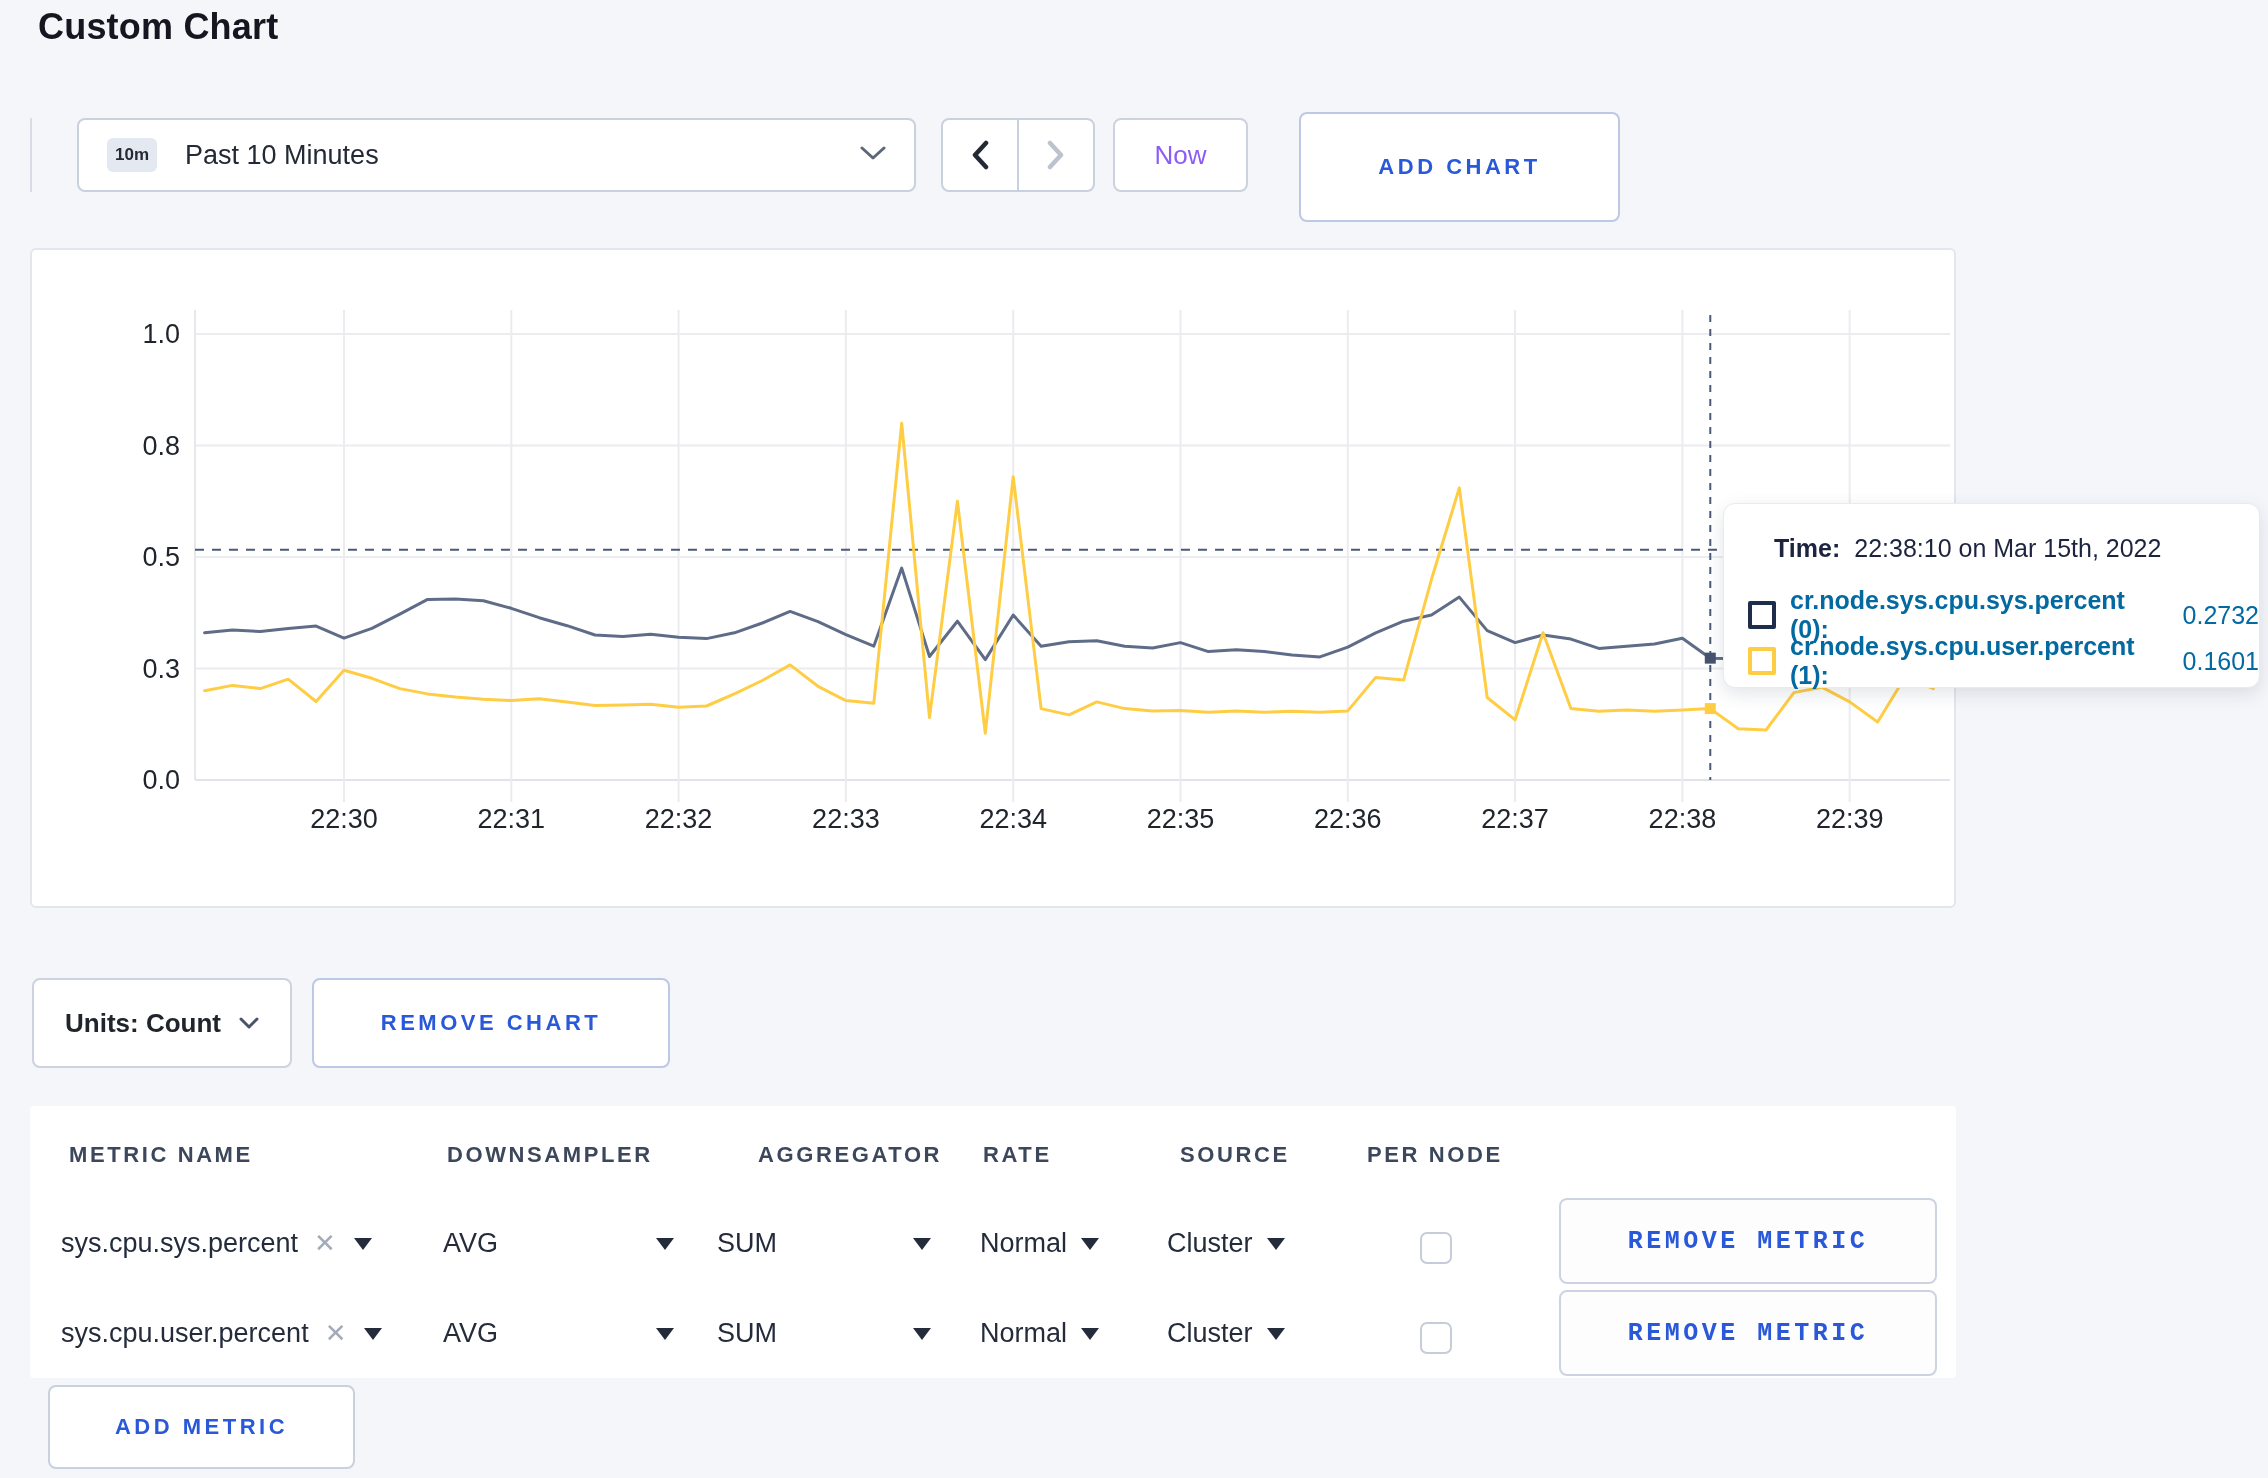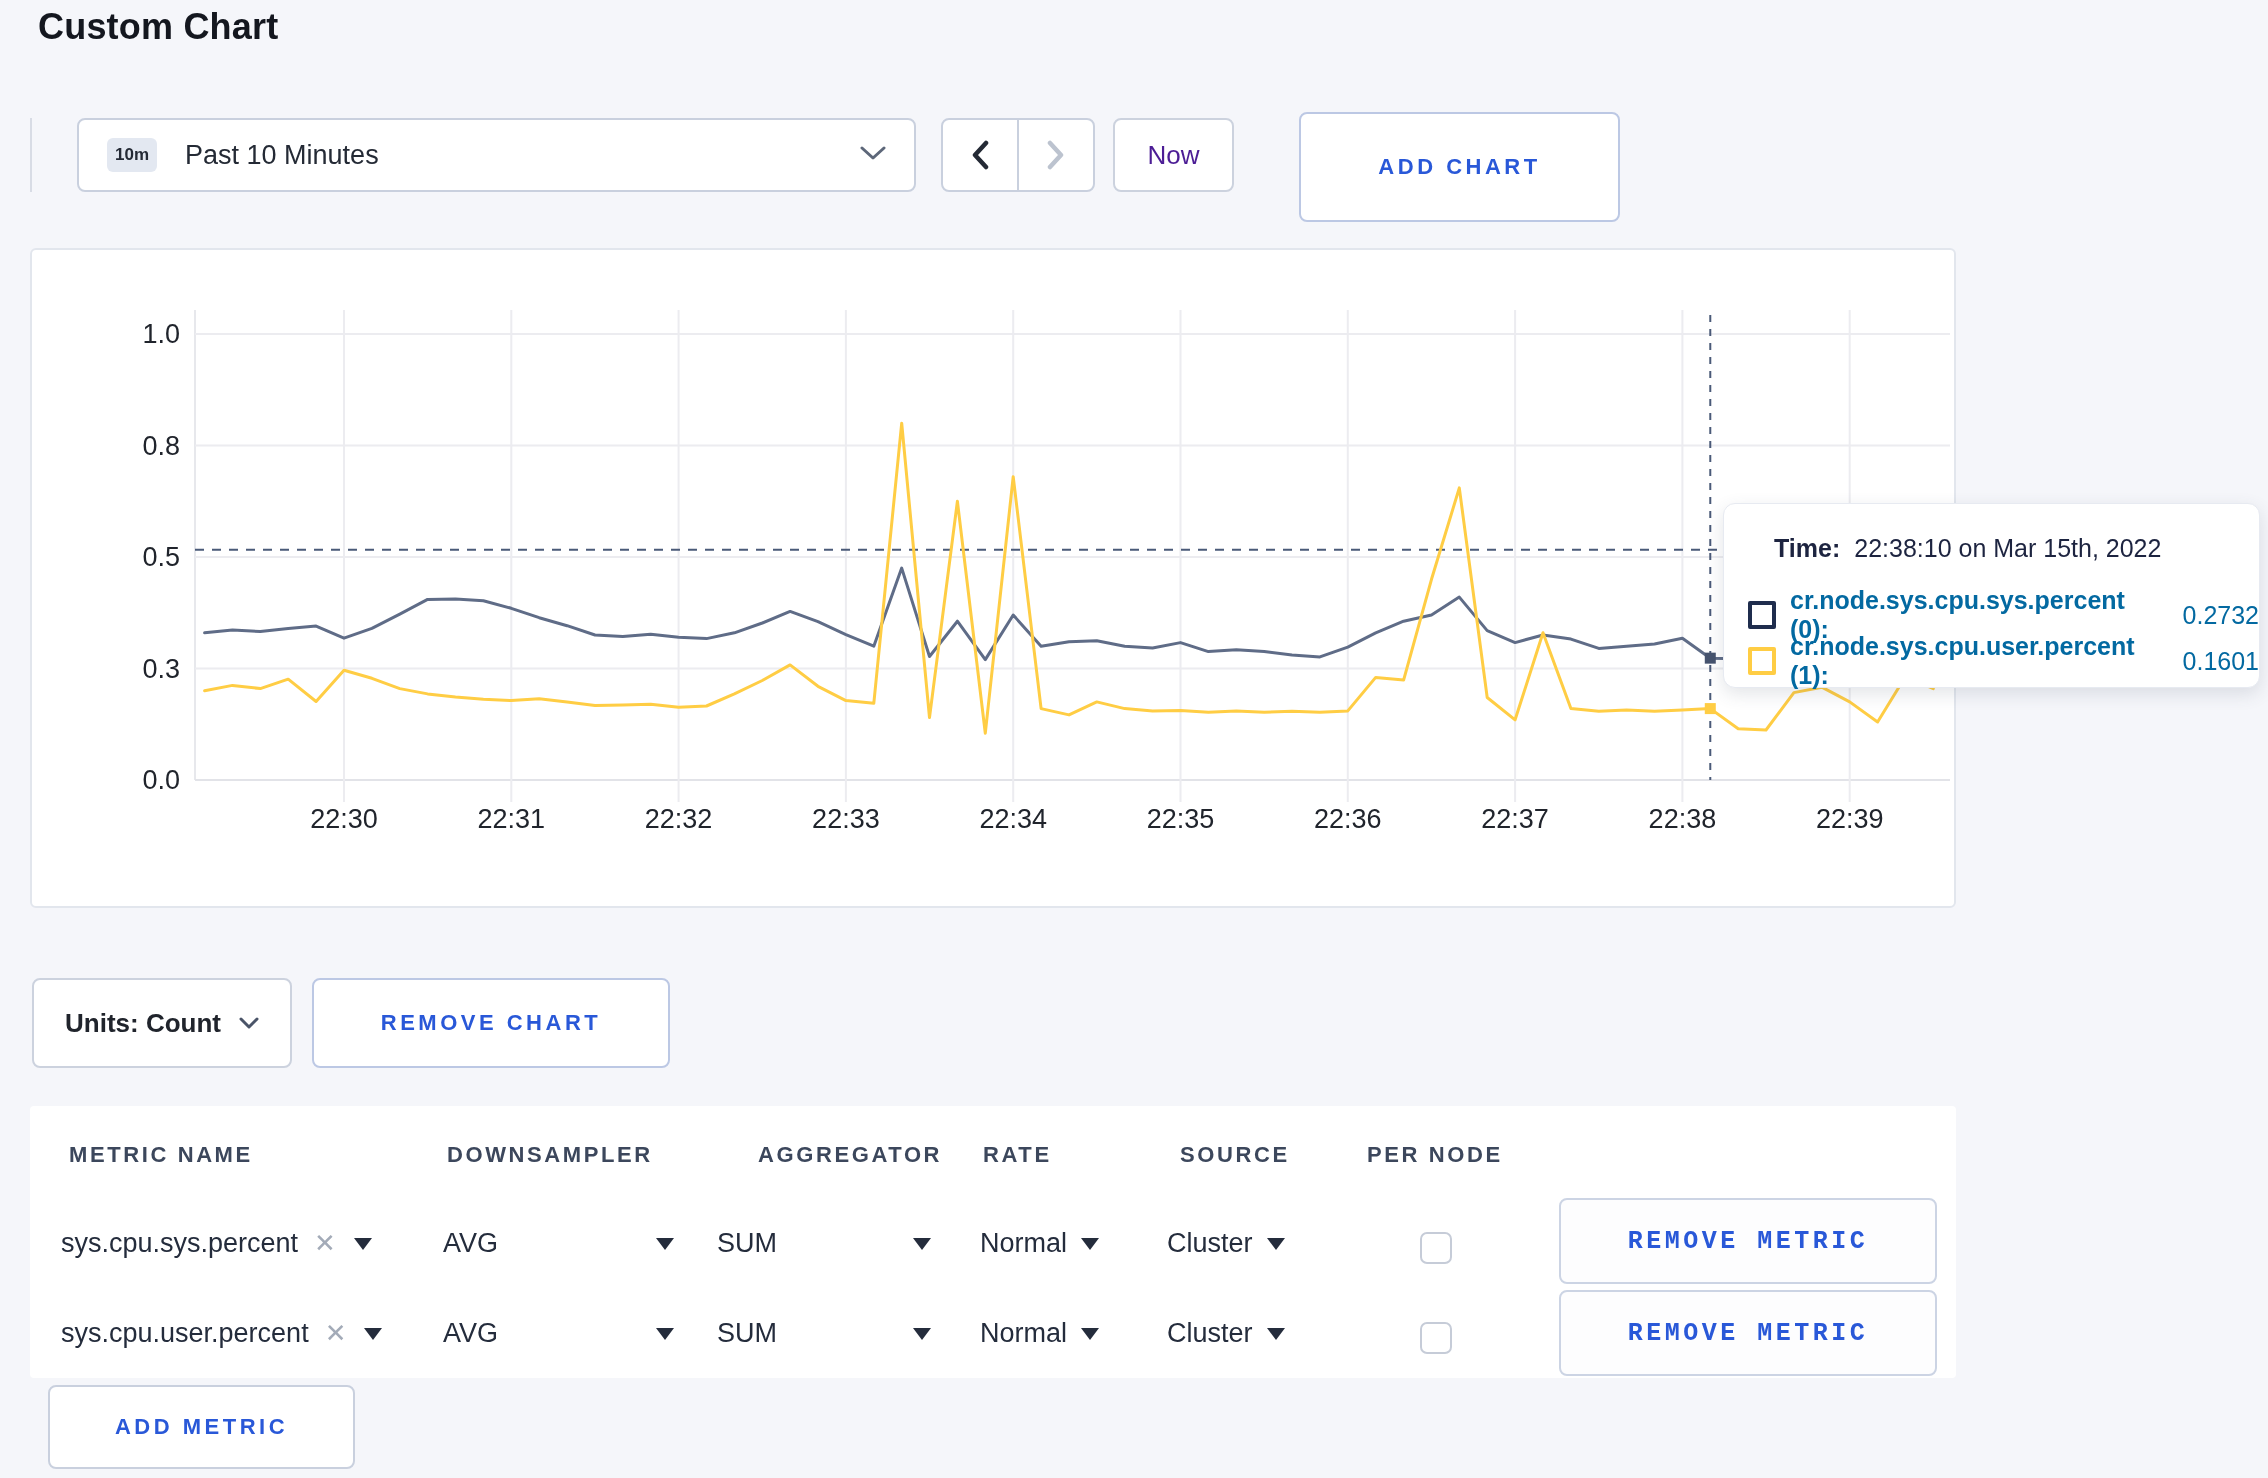--- a/index.html
+++ b/index.html
@@ -14,21 +14,21 @@
     border-radius:8px;display:flex;align-items:center;padding:0 28px;box-sizing:border-box;cursor:pointer;}
   .time-badge{background:#e3e8f1;border-radius:6px;padding:7px 8px;font-size:17px;font-weight:700;color:#242a35;}
   .time-label{margin-left:28px;font-size:27px;color:#242a35;font-weight:500;}
   .chev{margin-left:auto;}
   .pager{left:941px;top:118px;width:154px;height:74px;background:#fff;border:2px solid #c9d0de;border-radius:8px;
     display:flex;box-sizing:border-box;}
   .pager-half{flex:1;display:flex;align-items:center;justify-content:center;cursor:pointer;}
   .pager-half.first{border-right:2px solid #c9d0de;}
   .btn{display:flex;align-items:center;justify-content:center;background:#fff;border:2px solid #ccd2de;
     border-radius:8px;box-sizing:border-box;cursor:pointer;}
-  .now-btn{left:1113px;top:118px;width:121px;height:74px;font-size:26px;color:#4c1d95;font-weight:500;}
+  .now-btn{left:1113px;top:118px;width:135px;height:74px;font-size:26px;color:#8b5cf6;font-weight:500;}
   .blue-btn{color:#2958d8;font-weight:600;letter-spacing:3.5px;font-size:22px;border-color:#bcc8e4;}
   .add-chart-btn{left:1299px;top:112px;width:321px;height:110px;}
 
   
   .chart-card{left:30px;top:248px;width:1926px;height:660px;background:#fff;border:2px solid #e2e6ed;
     border-radius:6px;box-sizing:border-box;}
   .chart-svg{position:absolute;left:0;top:0;}
 
   
   .tooltip{left:1723px;top:503px;width:535px;height:183px;background:#fff;border:1px solid #e7eaf1;

